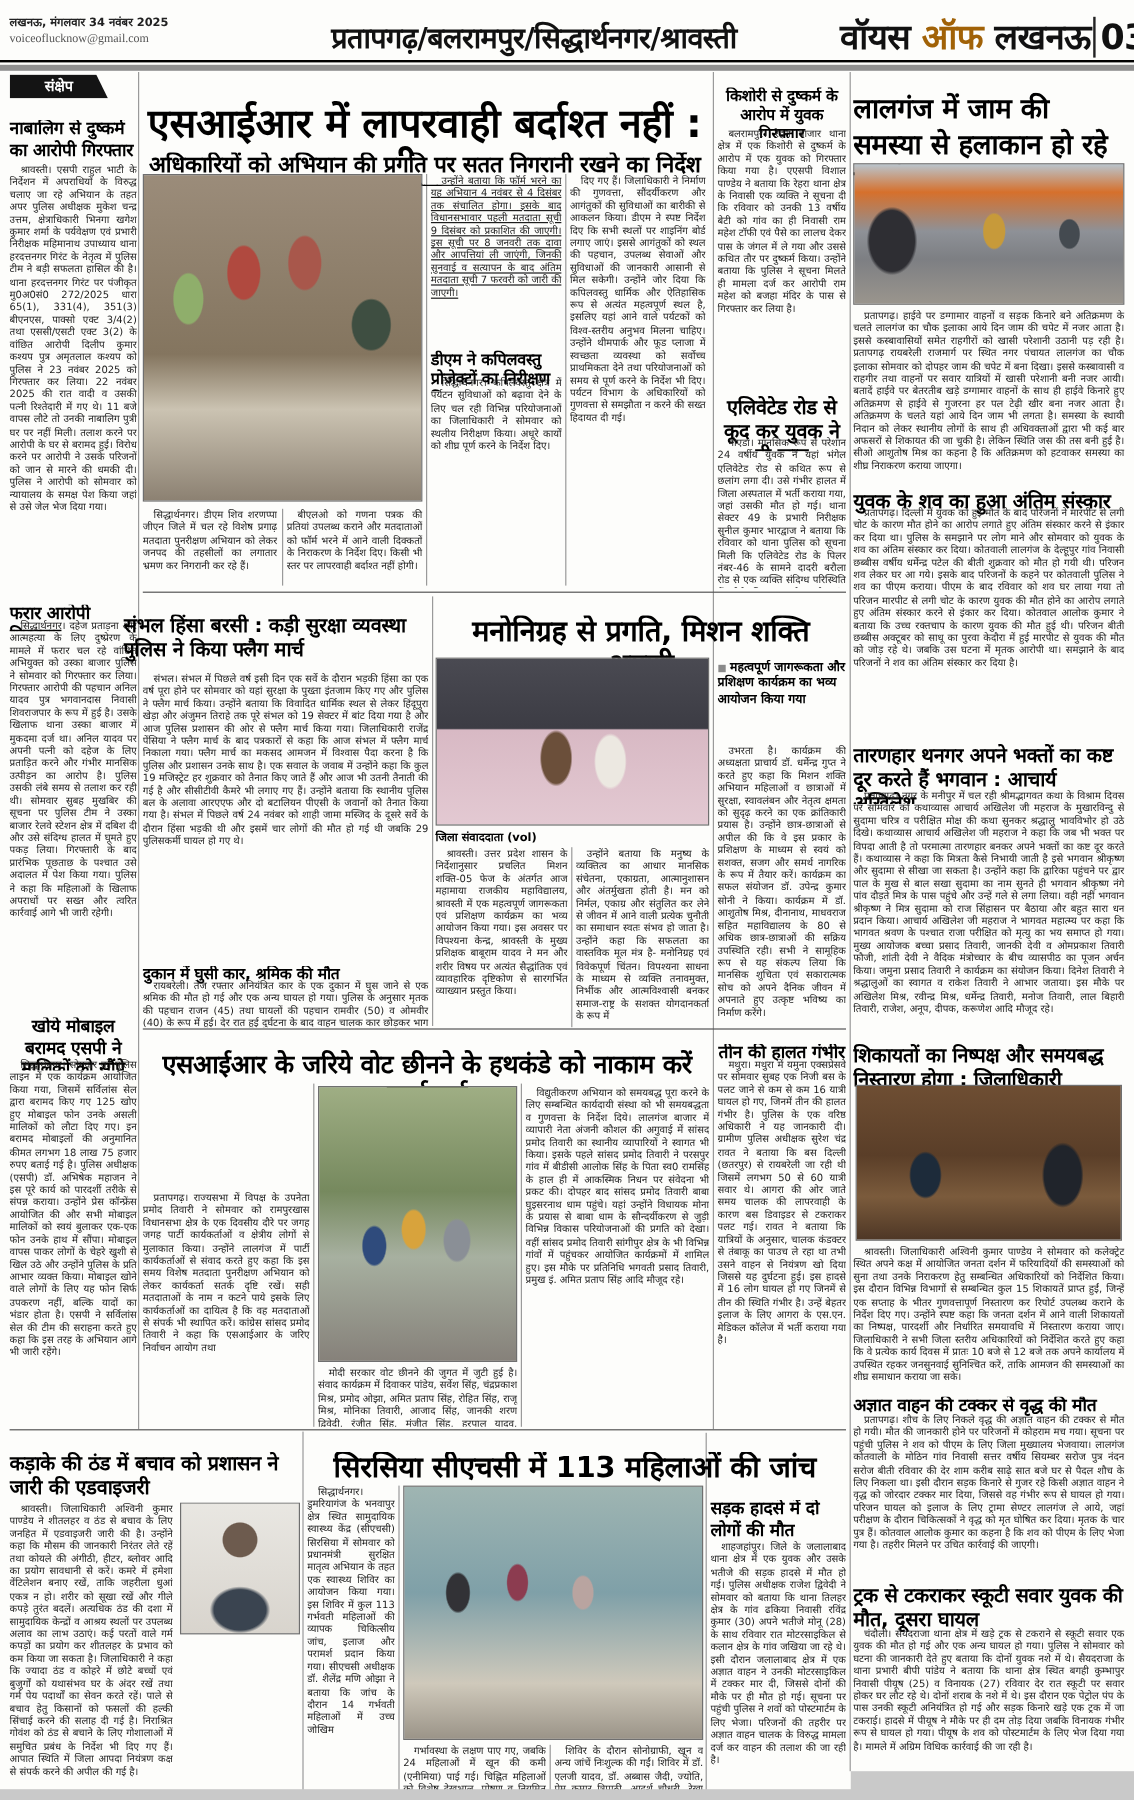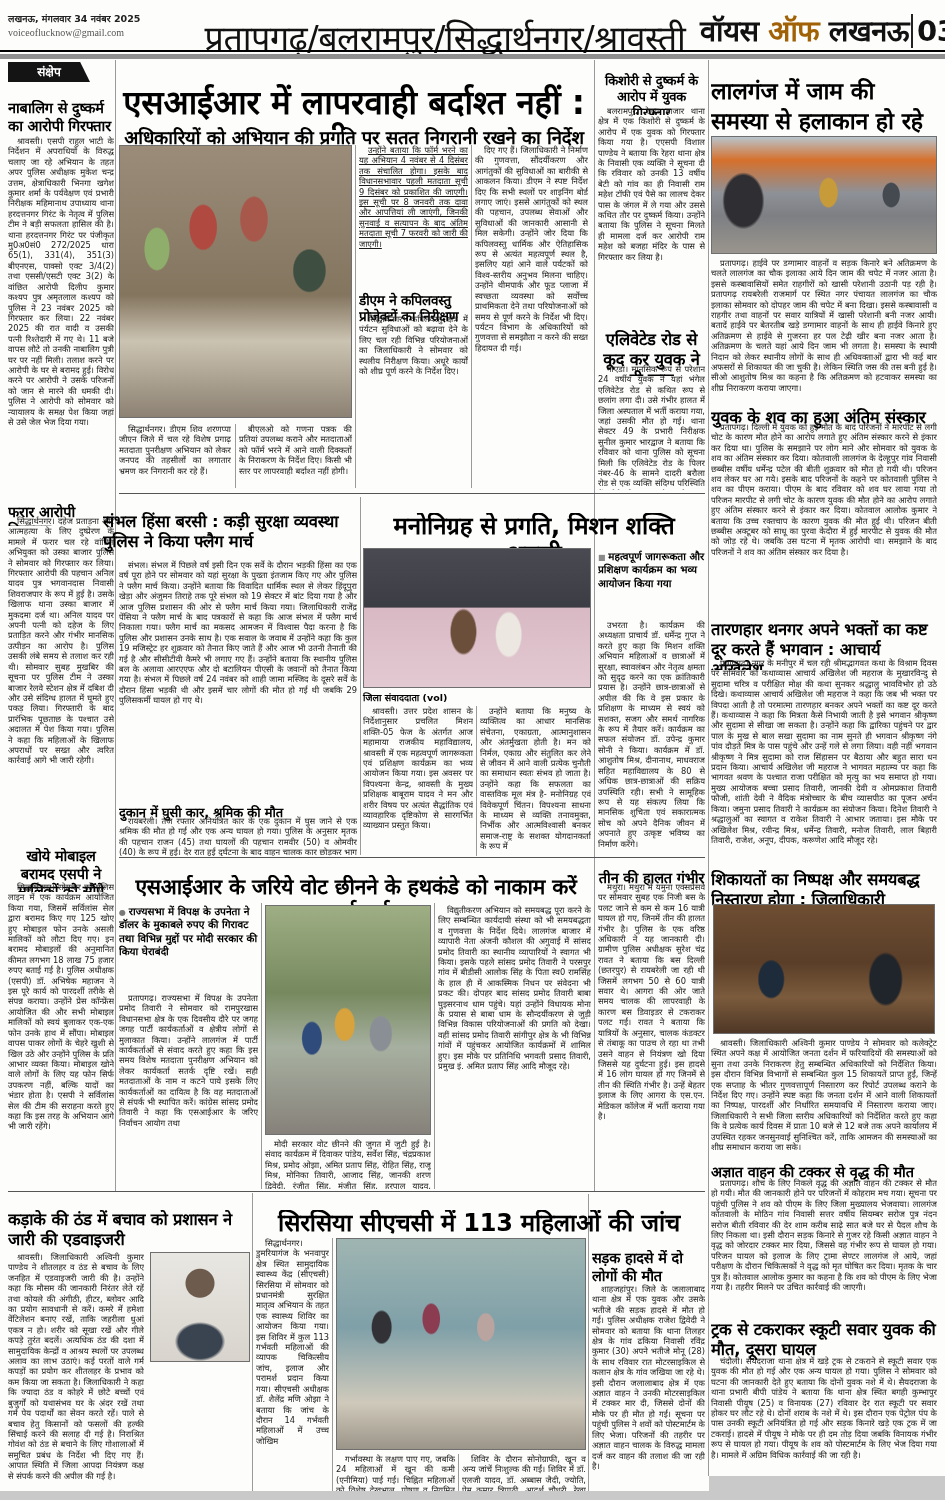--- a/index.html
+++ b/index.html
@@ -19,21 +19,21 @@
   .h-xs{font-size:13px;}
   .subhead{font-size:18.5px;font-weight:800;text-align:center;line-height:1.2;}
   .crosshead{font-size:13.5px;font-weight:800;line-height:1.25;}
   .photo{position:absolute;border:1px solid #6f6f6f;box-sizing:border-box;}
   .caption{font-size:9.5px;font-weight:700;color:#000;}
   .bullet{font-size:10.3px;font-weight:700;line-height:1.3;color:#000;overflow:hidden;}
   .bullet::before{content:"● ";color:#7a7a7a;font-size:8px;}
   .bullet-sq::before{content:"■ ";color:#8a8a8a;font-size:8px;}
   .dateline{font-size:9.5px;font-weight:700;color:#222;}
   .email{font-size:10px;color:#555;font-family:Liberation Serif, serif;}
-  .regions{font-size:34px;font-weight:400;text-align:center;letter-spacing:-0.5px;white-space:nowrap;}
+  .regions{font-size:24px;font-weight:700;text-align:center;letter-spacing:-0.5px;white-space:nowrap;}
   .brand{font-size:29px;font-weight:900;text-align:right;white-space:nowrap;letter-spacing:-0.5px;}
   .brand .of{color:#a16207;}
   .brand .pgno{border-left:2px solid #222;padding-left:4px;margin-left:2px;}
   .sankshep{background:#141414;color:#fff;font-size:12px;font-weight:700;text-align:center;line-height:20px;clip-path:polygon(0 0,88% 0,100% 100%,0 100%);}
   .grayband{position:absolute;background:#8f8f8f;}
   .strip{position:absolute;background:#c9c9c9;}
   
   .ph-lead{background:
     radial-gradient(ellipse 20px 34px at 16% 38%, #8fae6b 0 60%, transparent 65%),
     radial-gradient(ellipse 22px 36px at 36% 30%, #b0493f 0 60%, transparent 65%),
@@ -130,21 +130,20 @@
 
   <h1 class="abs hl h-xl" style="left:363px;top:497px;width:342px;height:44px;">मनोनिग्रह से प्रगति, मिशन शक्ति अग्रणी</h1>
   <div class="photo ph-manon" style="left:363px;top:548px;width:228px;height:140px;"></div>
   <div class="abs caption" style="left:363px;top:691px;width:228px;">जिला संवाददाता (vol)</div>
   <div class="abs bullet bullet-sq" style="left:598px;top:550px;width:107px;height:66px;">महत्वपूर्ण जागरूकता और प्रशिक्षण कार्यक्रम का भव्य आयोजन किया गया</div>
   <p class="abs body-txt" style="left:598px;top:620px;width:107px;height:236px;margin:0;">उभरता है। कार्यक्रम की अध्यक्षता प्राचार्य डॉ. धर्मेन्द्र गुप्त ने करते हुए कहा कि मिशन शक्ति अभियान महिलाओं व छात्राओं में सुरक्षा, स्वावलंबन और नेतृत्व क्षमता को सुदृढ़ करने का एक क्रांतिकारी प्रयास है। उन्होंने छात्र-छात्राओं से अपील की कि वे इस प्रकार के प्रशिक्षण के माध्यम से स्वयं को सशक्त, सजग और समर्थ नागरिक के रूप में तैयार करें। कार्यक्रम का सफल संयोजन डॉ. उपेन्द्र कुमार सोनी ने किया। कार्यक्रम में डॉ. आशुतोष मिश्र, दीनानाथ, माधवराज सहित महाविद्यालय के 80 से अधिक छात्र-छात्राओं की सक्रिय उपस्थिति रही। सभी ने सामूहिक रूप से यह संकल्प लिया कि मानसिक शुचिता एवं सकारात्मक सोच को अपने दैनिक जीवन में अपनाते हुए उत्कृष्ट भविष्य का निर्माण करेंगे।</p>
   <p class="abs body-txt" style="left:363px;top:706px;width:110px;height:150px;margin:0;">श्रावस्ती। उत्तर प्रदेश शासन के निर्देशानुसार प्रचलित मिशन शक्ति-05 फेज के अंतर्गत आज महामाया राजकीय महाविद्यालय, श्रावस्ती में एक महत्वपूर्ण जागरूकता एवं प्रशिक्षण कार्यक्रम का भव्य आयोजन किया गया। इस अवसर पर विपश्यना केन्द्र, श्रावस्ती के मुख्य प्रशिक्षक बाबूराम यादव ने मन और शरीर विषय पर अत्यंत सैद्धांतिक एवं व्यावहारिक दृष्टिकोण से सारगर्भित व्याख्यान प्रस्तुत किया।</p>
   <p class="abs body-txt" style="left:480px;top:706px;width:111px;height:150px;margin:0;">उन्होंने बताया कि मनुष्य के व्यक्तित्व का आधार मानसिक संचेतना, एकाग्रता, आत्मानुशासन और अंतर्मुखता होती है। मन को निर्मल, एकाग्र और संतुलित कर लेने से जीवन में आने वाली प्रत्येक चुनौती का समाधान स्वतः संभव हो जाता है। उन्होंने कहा कि सफलता का वास्तविक मूल मंत्र है- मनोनिग्रह एवं विवेकपूर्ण चिंतन। विपश्यना साधना के माध्यम से व्यक्ति तनावमुक्त, निर्भीक और आत्मविश्वासी बनकर समाज-राष्ट्र के सशक्त योगदानकर्ता के रूप में</p>
 
   <h1 class="abs hl h-lg" style="left:119px;top:861px;width:474px;height:38px;text-align:center;">एसआईआर के जरिये वोट छीनने के हथकंडे को नाकाम करें कार्यकर्ता</h1>
-  <div class="abs bullet" style="left:119px;top:905px;width:139px;height:84px;">राज्यसभा में विपक्ष के उपनेता ने डॉलर के मुकाबले रुपए की गिरावट तथा विभिन्न मुद्दों पर मोदी सरकार की किया घेराबंदी</div>
   <p class="abs body-txt" style="left:119px;top:993px;width:139px;height:196px;margin:0;">प्रतापगढ़। राज्यसभा में विपक्ष के उपनेता प्रमोद तिवारी ने सोमवार को रामपुरखास विधानसभा क्षेत्र के एक दिवसीय दौरे पर जगह जगह पार्टी कार्यकर्ताओं व क्षेत्रीय लोगों से मुलाकात किया। उन्होंने लालगंज में पार्टी कार्यकर्ताओं से संवाद करते हुए कहा कि इस समय विशेष मतदाता पुनरीक्षण अभियान को लेकर कार्यकर्ता सतर्क दृष्टि रखें। सही मतदाताओं के नाम न कटने पाये इसके लिए कार्यकर्ताओं का दायित्व है कि वह मतदाताओं से संपर्क भी स्थापित करें। कांग्रेस सांसद प्रमोद तिवारी ने कहा कि एसआईआर के जरिए निर्वाचन आयोग तथा</p>
   <div class="photo ph-pramod" style="left:265px;top:905px;width:166px;height:230px;"></div>
   <p class="abs body-txt" style="left:265px;top:1139px;width:166px;height:50px;margin:0;">मोदी सरकार वोट छीनने की जुगत में जुटी हुई है। संवाद कार्यक्रम में दिवाकर पांडेय, सर्वेश सिंह, चंद्रप्रकाश मिश्र, प्रमोद ओझा, अमित प्रताप सिंह, रोहित सिंह, राजू मिश्र, मोनिका तिवारी, आजाद सिंह, जानकी शरण द्विवेदी, रंजीत सिंह, मंजीत सिंह, हरपाल यादव, रामकृपाल यादव, गंगा प्रसाद मिश्र, संदीप तिवारी, पुलकित तिवारी, प्रीतेन्द्र ओझा, राम मिश्र, अंश तिवारी, श्रीदयाल सिंह आदि मौजूद रहे।</p>
   <p class="abs body-txt" style="left:438px;top:905px;width:153px;height:284px;margin:0;">विद्युतीकरण अभियान को समयबद्ध पूरा करने के लिए सम्बन्धित कार्यदायी संस्था को भी समयबद्धता व गुणवत्ता के निर्देश दिये। लालगंज बाजार में व्यापारी नेता अंजनी कौशल की अगुवाई में सांसद प्रमोद तिवारी का स्थानीय व्यापारियों ने स्वागत भी किया। इसके पहले सांसद प्रमोद तिवारी ने परसपुर गांव में बीडीसी आलोक सिंह के पिता स्व0 रामसिंह के हाल ही में आकस्मिक निधन पर संवेदना भी प्रकट की। दोपहर बाद सांसद प्रमोद तिवारी बाबा घुइसरनाथ धाम पहुंचे। यहां उन्होंने विधायक मोना के प्रयास से बाबा धाम के सौन्दर्यीकरण से जुड़ी विभिन्न विकास परियोजनाओं की प्रगति को देखा। वहीं सांसद प्रमोद तिवारी सांगीपुर क्षेत्र के भी विभिन्न गांवों में पहुंचकर आयोजित कार्यक्रमों में शामिल हुए। इस मौके पर प्रतिनिधि भगवती प्रसाद तिवारी, प्रमुख इं. अमित प्रताप सिंह आदि मौजूद रहे।</p>
 
   <h2 class="abs hl h-sm" style="left:598px;top:858px;width:107px;height:22px;text-align:center;">तीन की हालत गंभीर</h2>
   <p class="abs body-txt" style="left:598px;top:882px;width:107px;height:306px;margin:0;">मथुरा। मथुरा में यमुना एक्सप्रेसवे पर सोमवार सुबह एक निजी बस के पलट जाने से कम से कम 16 यात्री घायल हो गए, जिनमें तीन की हालत गंभीर है। पुलिस के एक वरिष्ठ अधिकारी ने यह जानकारी दी। ग्रामीण पुलिस अधीक्षक सुरेश चंद्र रावत ने बताया कि बस दिल्ली (छतरपुर) से रायबरेली जा रही थी जिसमें लगभग 50 से 60 यात्री सवार थे। आगरा की ओर जाते समय चालक की लापरवाही के कारण बस डिवाइडर से टकराकर पलट गई। रावत ने बताया कि यात्रियों के अनुसार, चालक कंडक्टर से तंबाकू का पाउच ले रहा था तभी उसने वाहन से नियंत्रण खो दिया जिससे यह दुर्घटना हुई। इस हादसे में 16 लोग घायल हो गए जिनमें से तीन की स्थिति गंभीर है। उन्हें बेहतर इलाज के लिए आगरा के एस.एन. मेडिकल कॉलेज में भर्ती कराया गया है।</p>
 
   <h2 class="abs hl h-md" style="left:8px;top:1196px;width:242px;height:54px;">कड़ाके की ठंड में बचाव को प्रशासन ने जारी की एडवाइजरी</h2>
   <div class="abs" style="left:8px;top:1252px;width:242px;height:246px;overflow:hidden;">

